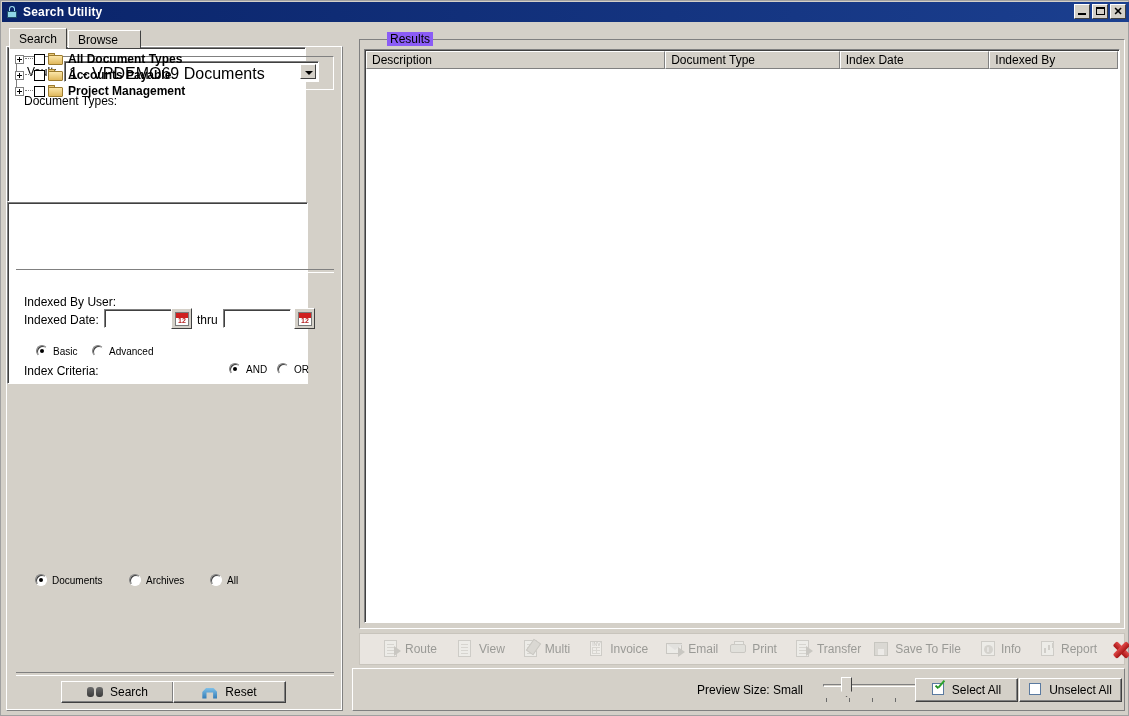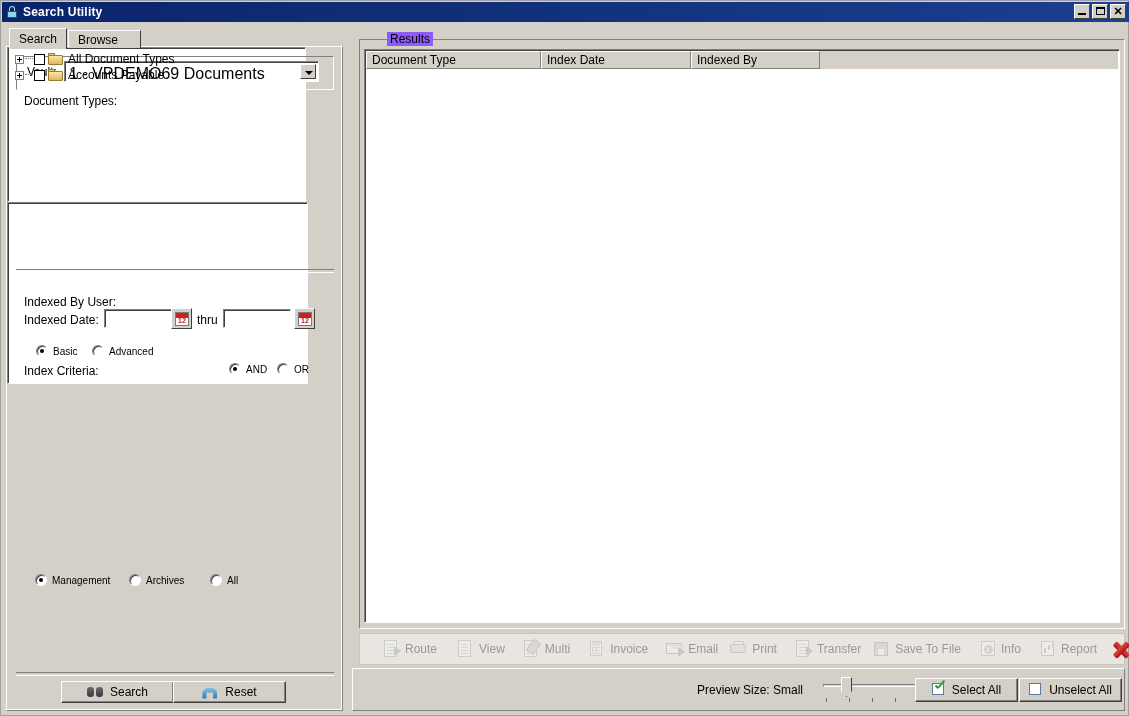--- a/index.html
+++ b/index.html
@@ -237,41 +237,51 @@
 
     <div class="grp" style="left:9px;top:9px;width:318px;height:34px;"></div>
     <div class="lbl" style="left:20px;top:18px;">Vault:</div>
     <div class="combo" style="left:57px;top:14px;width:255px;">
       <div class="val">1 - VPDEMO69 Documents</div>
       <div class="arrowbtn"></div>
     </div>
 
     <div class="lbl" style="left:17px;top:47px;">Document Types:</div>
     <div class="sunken" style="left:18px;top:62px;width:299px;height:155px;">
-      <div class="tree" style="left:0;top:4px;right:0;">
+      <div class="tree" style="left:0;top:4px;right:0;font-weight:bold;">
         <div class="trow">
           <div class="plusbox"></div>
             <div class="dots"></div>
           <div class="chk"></div>
           <div class="folder">
               <div class="tab1"></div>
               <div class="body1"></div>
             </div>
           <div class="tlabel">All Document Types</div>
         </div>
         <div class="trow">
           <div class="plusbox"></div>
             <div class="dots"></div>
           <div class="chk"></div>
           <div class="folder">
               <div class="tab1"></div>
               <div class="body1"></div>
             </div>
           <div class="tlabel">Accounts Payable</div>
         </div>
+        <div class="trow">
+          <div class="plusbox"></div>
+            <div class="dots"></div>
+          <div class="chk"></div>
+          <div class="folder">
+              <div class="tab1"></div>
+              <div class="body1"></div>
+            </div>
+          <div class="tlabel">Project Management</div>
+        </div>
       </div>
     </div>
 
     <div style="position:absolute;left:9px;top:222px;width:318px;height:2px;border-top:1px solid #808080;border-bottom:1px solid #fff;"></div>
 
     <div class="lbl" style="left:17px;top:248px;">Indexed By User:</div>
 
     <div class="lbl" style="left:17px;top:266px;">Indexed Date:</div>
     <div class="txtbox" style="left:97px;top:262px;width:68px;"></div>
     <div class="calbtn" style="left:164px;top:261px;">
@@ -304,21 +314,21 @@
       <div class="rlabel">AND</div>
     </div>
     <div class="radio" style="left:270px;top:316px;">
       <div class="rdot"></div>
       <div class="rlabel">OR</div>
     </div>
     <div class="sunken" style="left:17px;top:333px;width:301px;height:182px;"></div>
 
     <div class="radio" style="left:28px;top:527px;">
       <div class="rdot on"></div>
-      <div class="rlabel">Management</div>
+      <div class="rlabel">Documents</div>
     </div>
     <div class="radio" style="left:122px;top:527px;">
       <div class="rdot"></div>
       <div class="rlabel">Archives</div>
     </div>
     <div class="radio" style="left:203px;top:527px;">
       <div class="rdot"></div>
       <div class="rlabel">All</div>
     </div>
 
@@ -336,20 +346,21 @@
         </div>
       <span>Reset</span>
     </div>
   </div>
 
   <div class="results-grp"></div>
   <div class="results-cap">Results</div>
 
   <div class="grid">
     <div class="ghead">
+      <div class="gcol" style="width:300px;">Description</div>
       <div class="gcol" style="width:175px;">Document Type</div>
       <div class="gcol" style="width:150px;">Index Date</div>
       <div class="gcol" style="width:129px;">Indexed By</div>
     </div>
   </div>
 
   <div class="toolbar">
     <div class="tbitem" style="margin-left:16px;">
       <div class="tbico">
           <div class="doc lines"></div>

